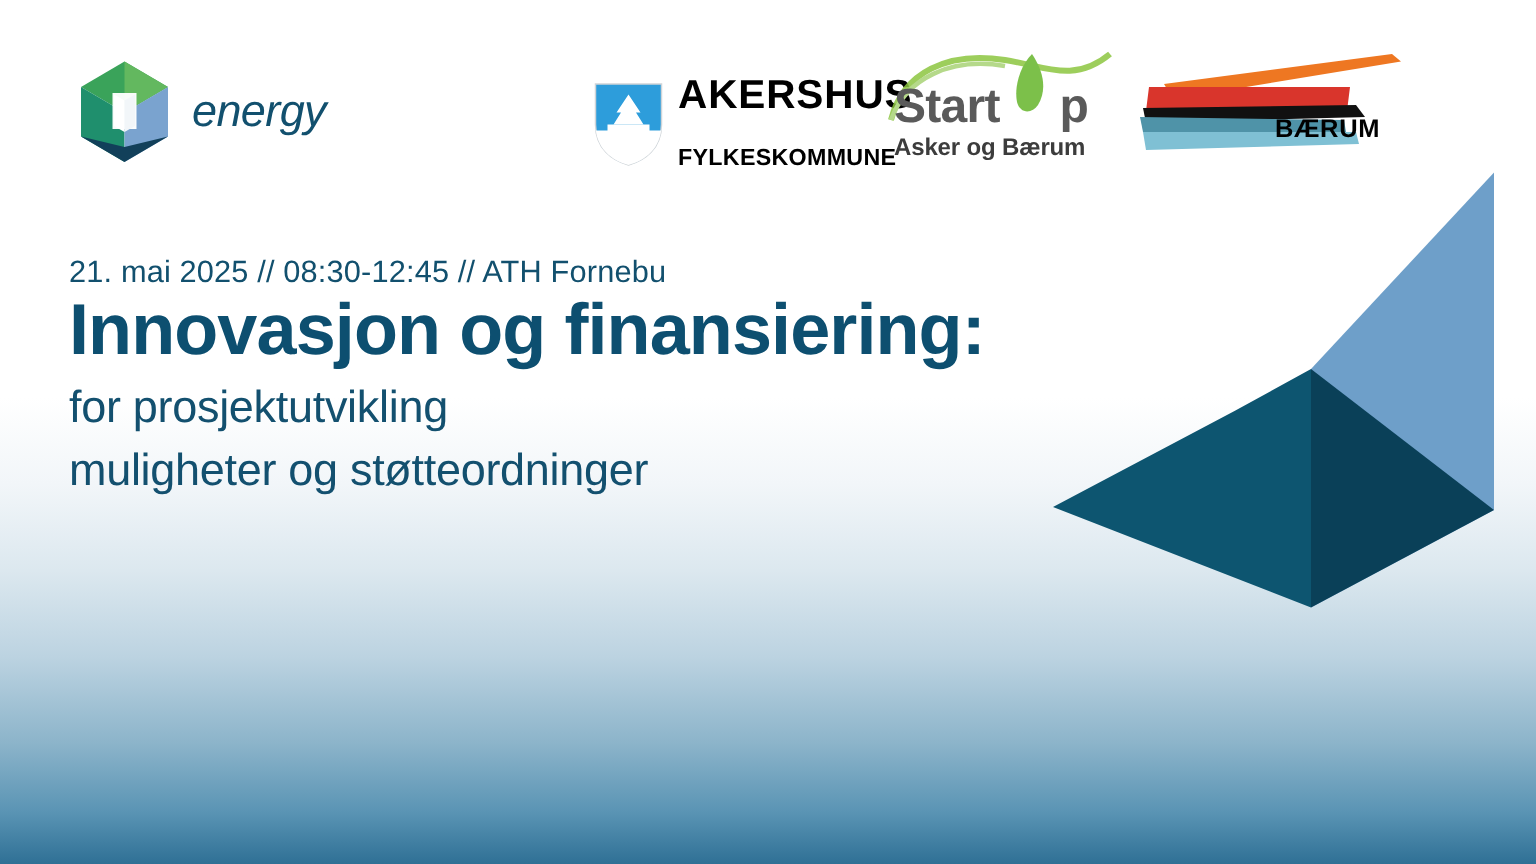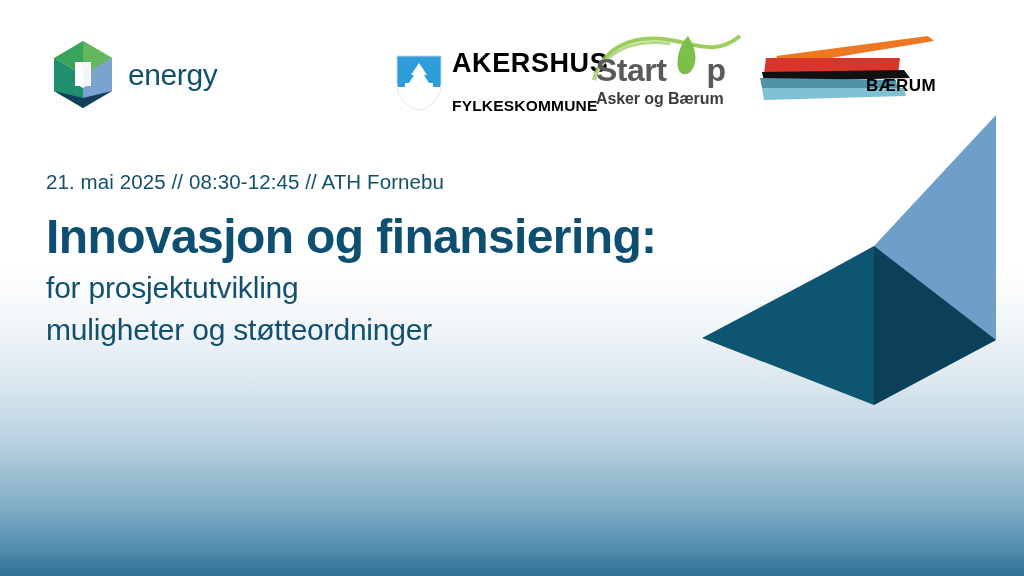--- a/index.html
+++ b/index.html
@@ -43,21 +43,21 @@
     width: 1024px;
     height: 130px;
   }
   .logo {
     position: absolute;
     display: flex;
     align-items: center;
   }
 
   
-  #logo-energy-valley { left: 52px; top: 40px; }
+  #logo-energy-valley { left: 52px; top: 40px; font-style: italic; }
   .ev-cube { width: 62px; height: 70px; }
   .ev-text {
     margin-left: 14px;
     color: #12506e;
     font-size: 30px;
     line-height: 1.02;
     font-weight: 400;
     letter-spacing: -0.4px;
   }
 
@@ -97,41 +97,41 @@
     color: #3c3c3c;
     letter-spacing: -0.1px;
     text-align: right;
   }
   .su-swoosh { position: absolute; left: 0; top: 0; }
 
   
   #logo-baerum { left: 758px; top: 36px; width: 180px; height: 80px; display: block; }
   .bn-text {
     position: absolute;
-    right: 2px;
+    right: 18px;
     color: #000000;
     font-weight: 700;
     text-align: left;
   }
   .bn-line1 { top: 40px; font-size: 17px; letter-spacing: 0.4px; }
   .bn-line2 { top: 61px; font-size: 17px; letter-spacing: 0.4px; }
 
   
   #headline-block {
     position: absolute;
     left: 46px;
     top: 170px;
     width: 680px;
   }
   .eyebrow {
     color: #12506e;
     font-size: 20.5px;
     font-weight: 400;
     letter-spacing: 0.1px;
-    margin: 0 0 16px 0;
+    margin: 0 0 0 0;
   }
   .title-main {
     color: #0d4f70;
     font-size: 48px;
     font-weight: 700;
     letter-spacing: -0.6px;
     margin: 0;
     line-height: 1.12;
   }
   .title-sub {

